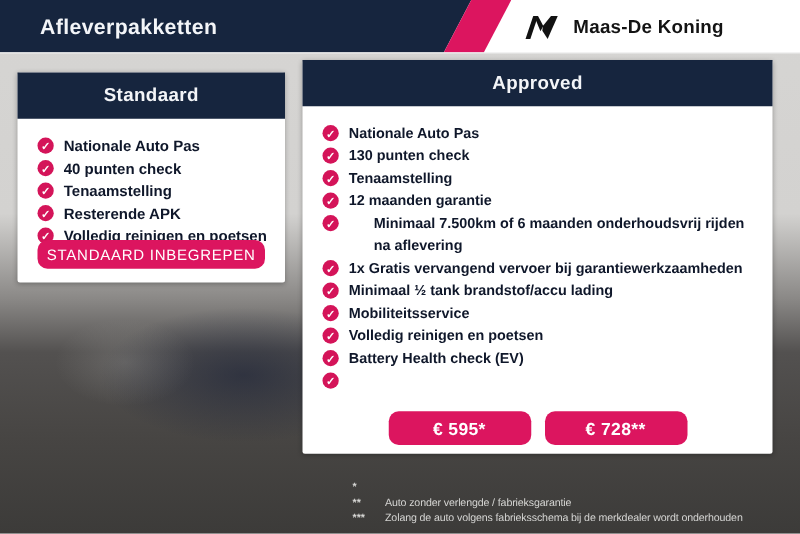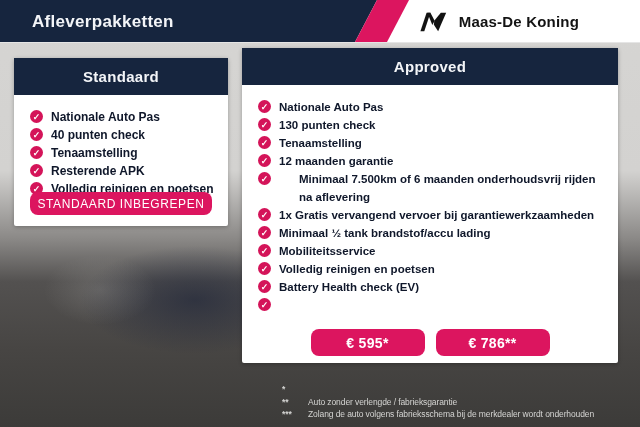--- a/index.html
+++ b/index.html
@@ -180,21 +180,21 @@
       <li class="pkg-item">
         <span class="check">✓</span>
         <span class="pkg-item-label">Battery Health check (EV)</span>
       </li>
       <li class="pkg-item">
         <span class="check">✓</span>
       </li>
     </ul>
     <div class="price-row">
       <button class="price-btn">€ 595*</button>
-      <button class="price-btn">€ 786**</button>
+      <button class="price-btn">€ 728**</button>
     </div>
   </div>
 
   <div class="footnotes">
     <div class="footnote-row">
       <span class="footnote-marker">*</span>
     </div>
     <div class="footnote-row">
       <span class="footnote-marker">**</span>
       <span class="footnote-text">Auto zonder verlengde / fabrieksgarantie</span>

